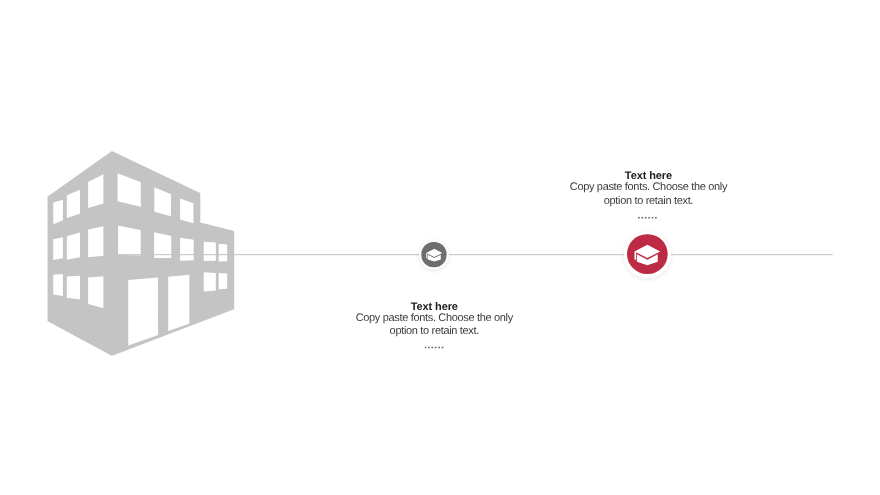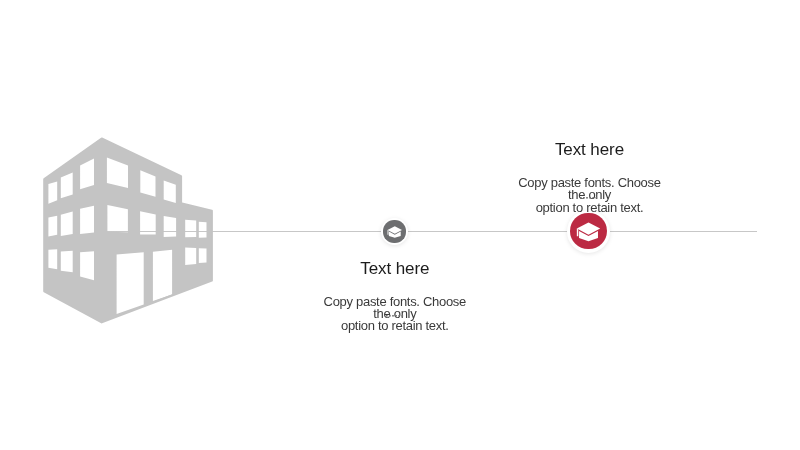--- a/index.html
+++ b/index.html
@@ -20,25 +20,25 @@
         display:flex;align-items:center;justify-content:center;
         box-shadow:0 1px 4px rgba(0,0,0,0.10);}
   .node .disc{border-radius:50%;display:flex;align-items:center;justify-content:center;}
   .n1{left:380.8px;top:217.8px;width:27.4px;height:27.4px;}
   .n1 .disc{width:22.2px;height:22.2px;background:#6d6e70;}
   .n2{left:566.7px;top:209.5px;width:43.4px;height:43.4px;}
   .n2 .disc{width:36.4px;height:36.4px;background:#bc2a43;}
 
   
   .block{position:absolute;text-align:center;width:169.6px;}
-  .block .title{margin:0;position:absolute;left:0;right:0;top:0;
-                font-size:17px;font-weight:normal;color:#1c1c1c;
+  .block .title{margin:11px;position:absolute;left:0;right:0;top:0;
+                font-size:10px;font-weight:bold;color:#1c1c1c;
                 letter-spacing:-0.1px;line-height:13px;}
-  .block .body{margin:12px;position:absolute;left:0;right:0;top:22px;
-               font-size:13px;letter-spacing:-0.3px;color:#3a3a3a;line-height:12.2px;}
+  .block .body{margin:0;position:absolute;left:0;right:0;top:22px;
+               font-size:10px;letter-spacing:-0.3px;color:#3a3a3a;line-height:12.2px;}
   .block .dots{position:absolute;left:75.8px;top:53.5px;}
   .b1{left:310px;top:261.5px;}
   .b2{left:504.7px;top:143.2px;}
 </style>
 </head>
 <body>
 
 <div class="slide">
 
   <div class="timeline-line"></div>

